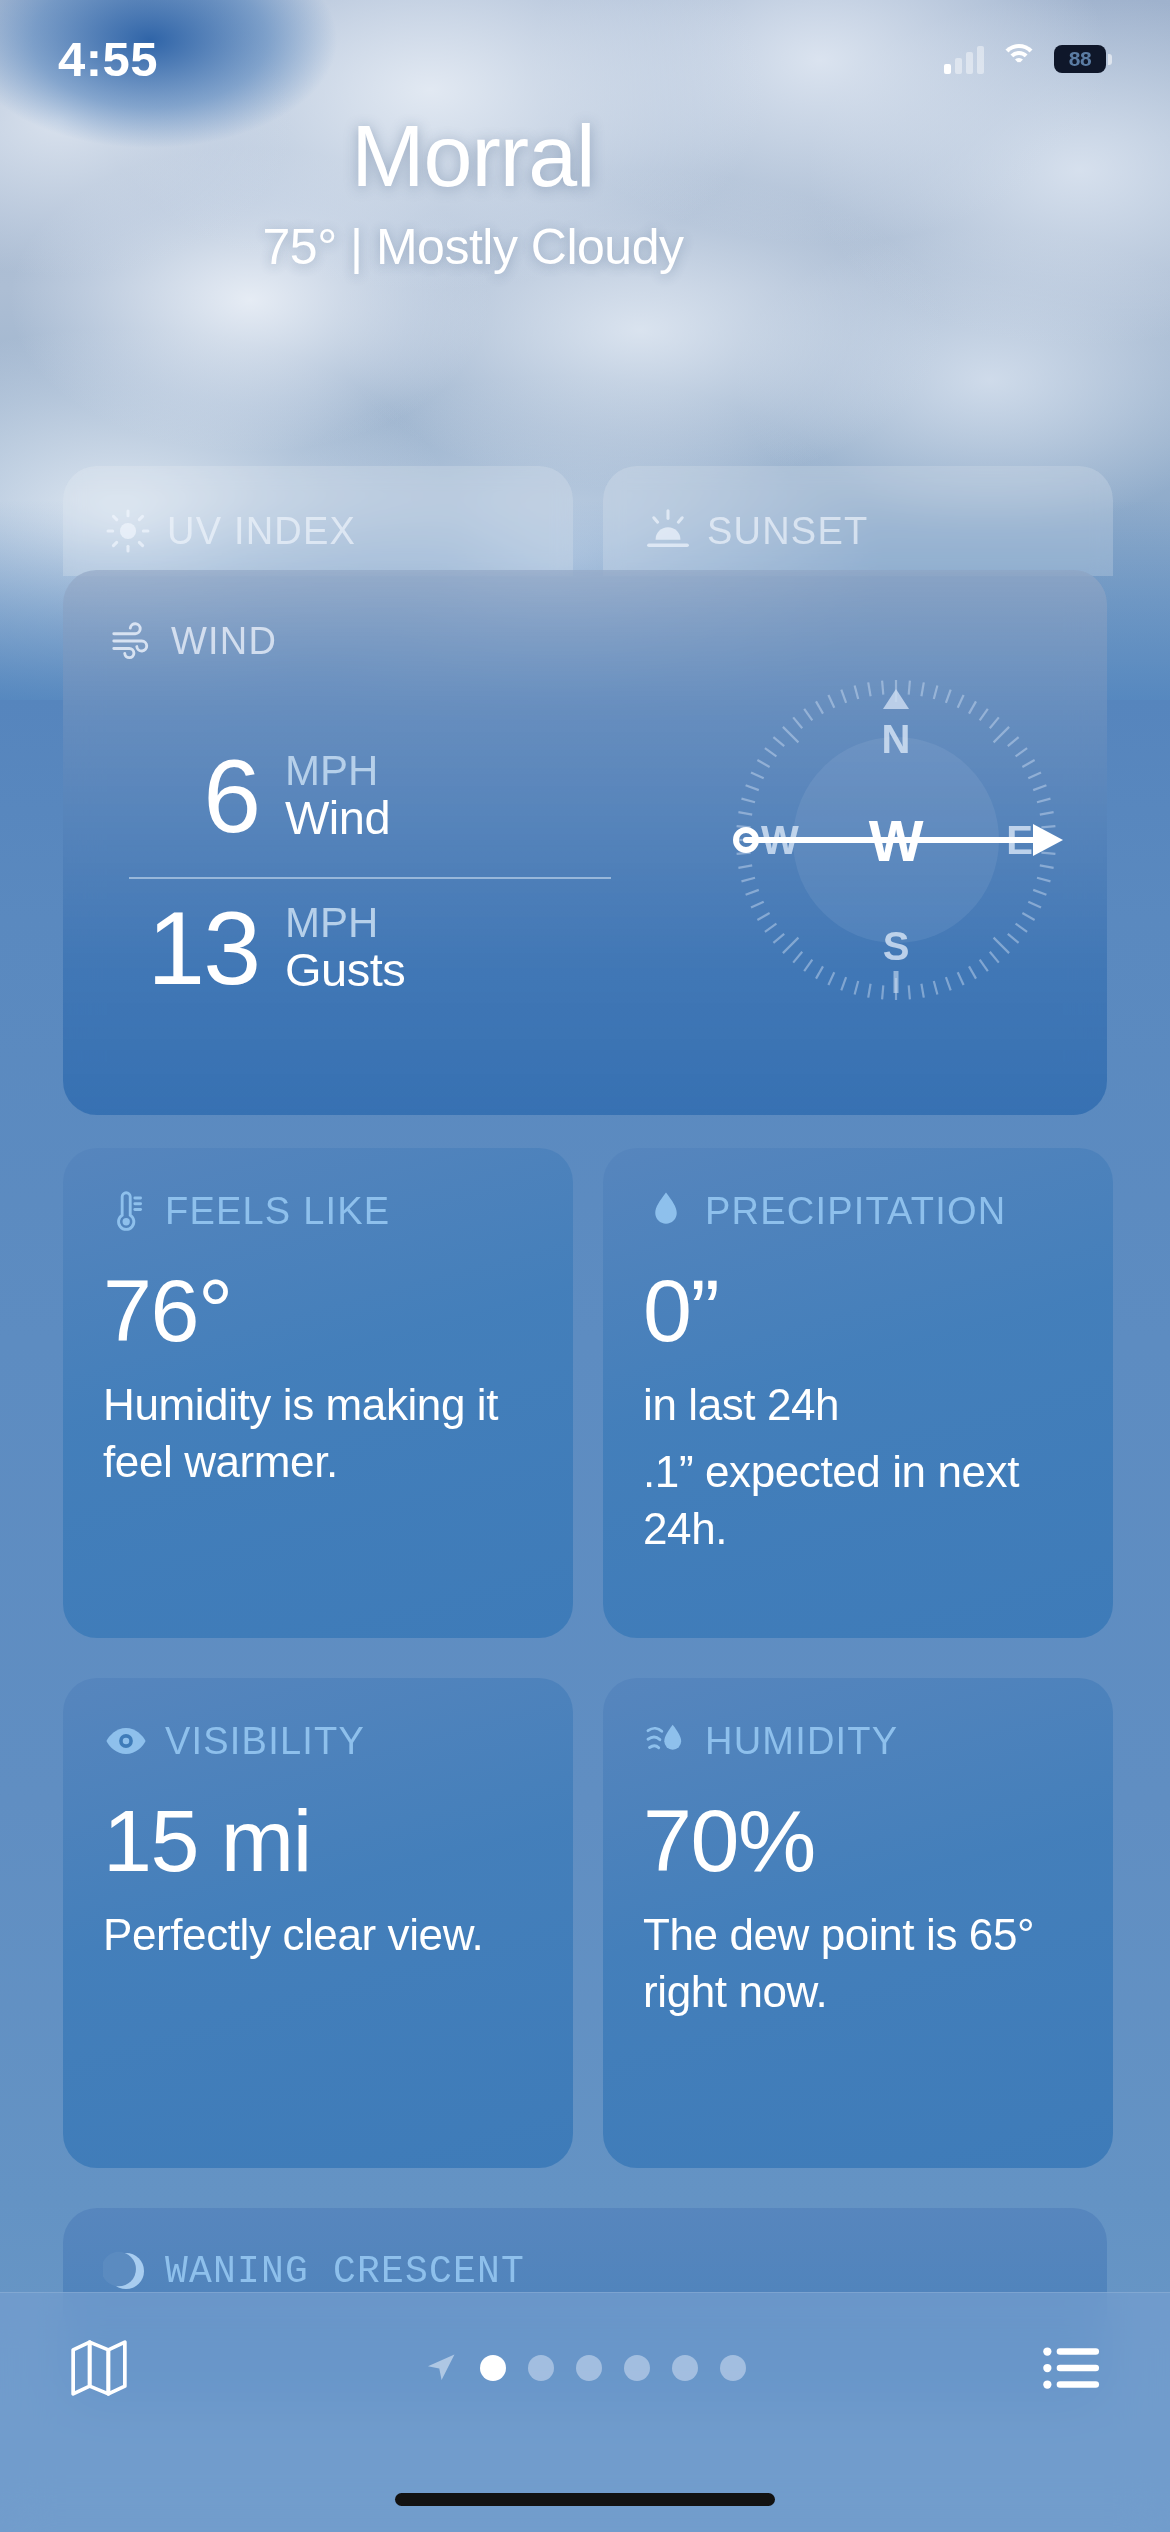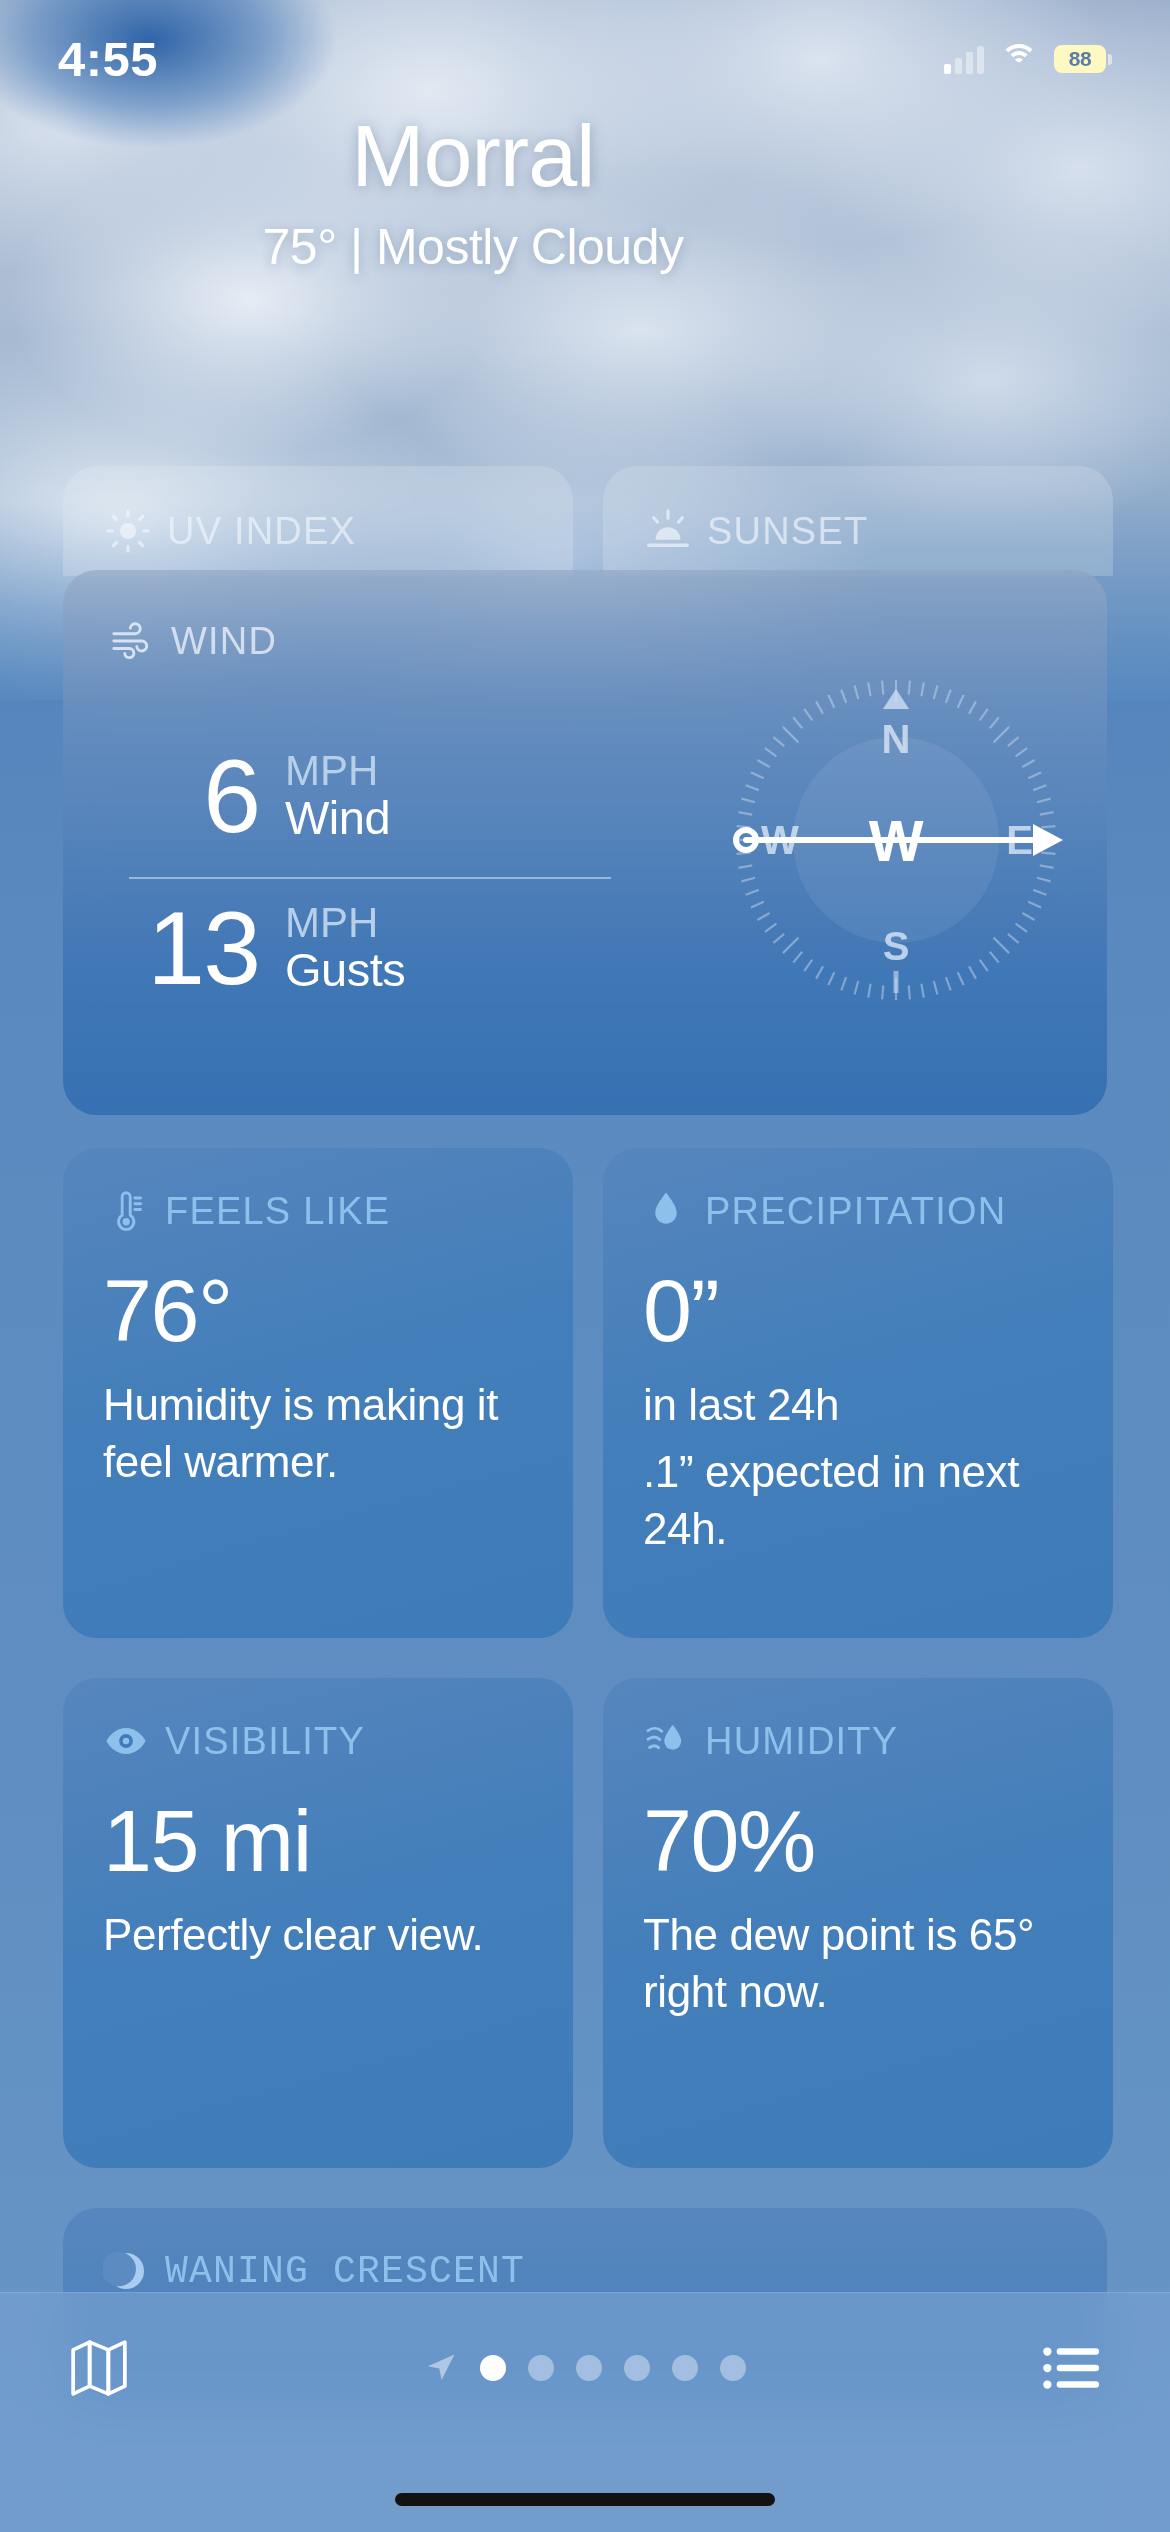--- a/index.html
+++ b/index.html
@@ -49,21 +49,21 @@
   .sig i:nth-child(1){height:10px;}
   .sig i:nth-child(2){height:16px;opacity:.42;}
   .sig i:nth-child(3){height:22px;opacity:.42;}
   .sig i:nth-child(4){height:28px;opacity:.42;}
   .wifi { position:relative; width:38px; height:30px; }
   .wifi b { position:absolute; left:50%; transform:translateX(-50%); border:4px solid #fff; border-color:#fff transparent transparent transparent; border-radius:50%; }
   .wifi b:nth-child(1){ width:38px; height:38px; top:0; }
   .wifi b:nth-child(2){ width:24px; height:24px; top:7px; }
   .wifi b:nth-child(3){ width:11px; height:11px; top:14px; }
   .batt { display:flex; align-items:center; }
-  .batt .body { width:52px; height:28px; border-radius:8px; background:#fef9c3; display:flex; align-items:center; justify-content:center; }
+  .batt .body { width:52px; height:28px; border-radius:8px; background:#0f172a; display:flex; align-items:center; justify-content:center; }
   .batt .body span { font-size:21px; font-weight:700; color:#5b7ca3; letter-spacing:-0.5px; }
   .batt .cap { width:4px; height:11px; background:rgba(255,255,255,.55); border-radius:0 3px 3px 0; margin-left:2px; }
 
   
   #header { position:absolute; left:0; top:110px; width:946px; text-align:center; z-index:30; color:#fff; }
   #city { font-size:88px; font-weight:400; letter-spacing:-1px; line-height:1.05; text-shadow:0 2px 14px rgba(40,70,110,.35); }
   #cond { font-size:50px; font-weight:400; margin-top:16px; letter-spacing:-0.5px; text-shadow:0 2px 12px rgba(40,70,110,.3); }
 
   
   #content { position:absolute; left:0; top:0; width:1170px; height:2260px; z-index:20; }

